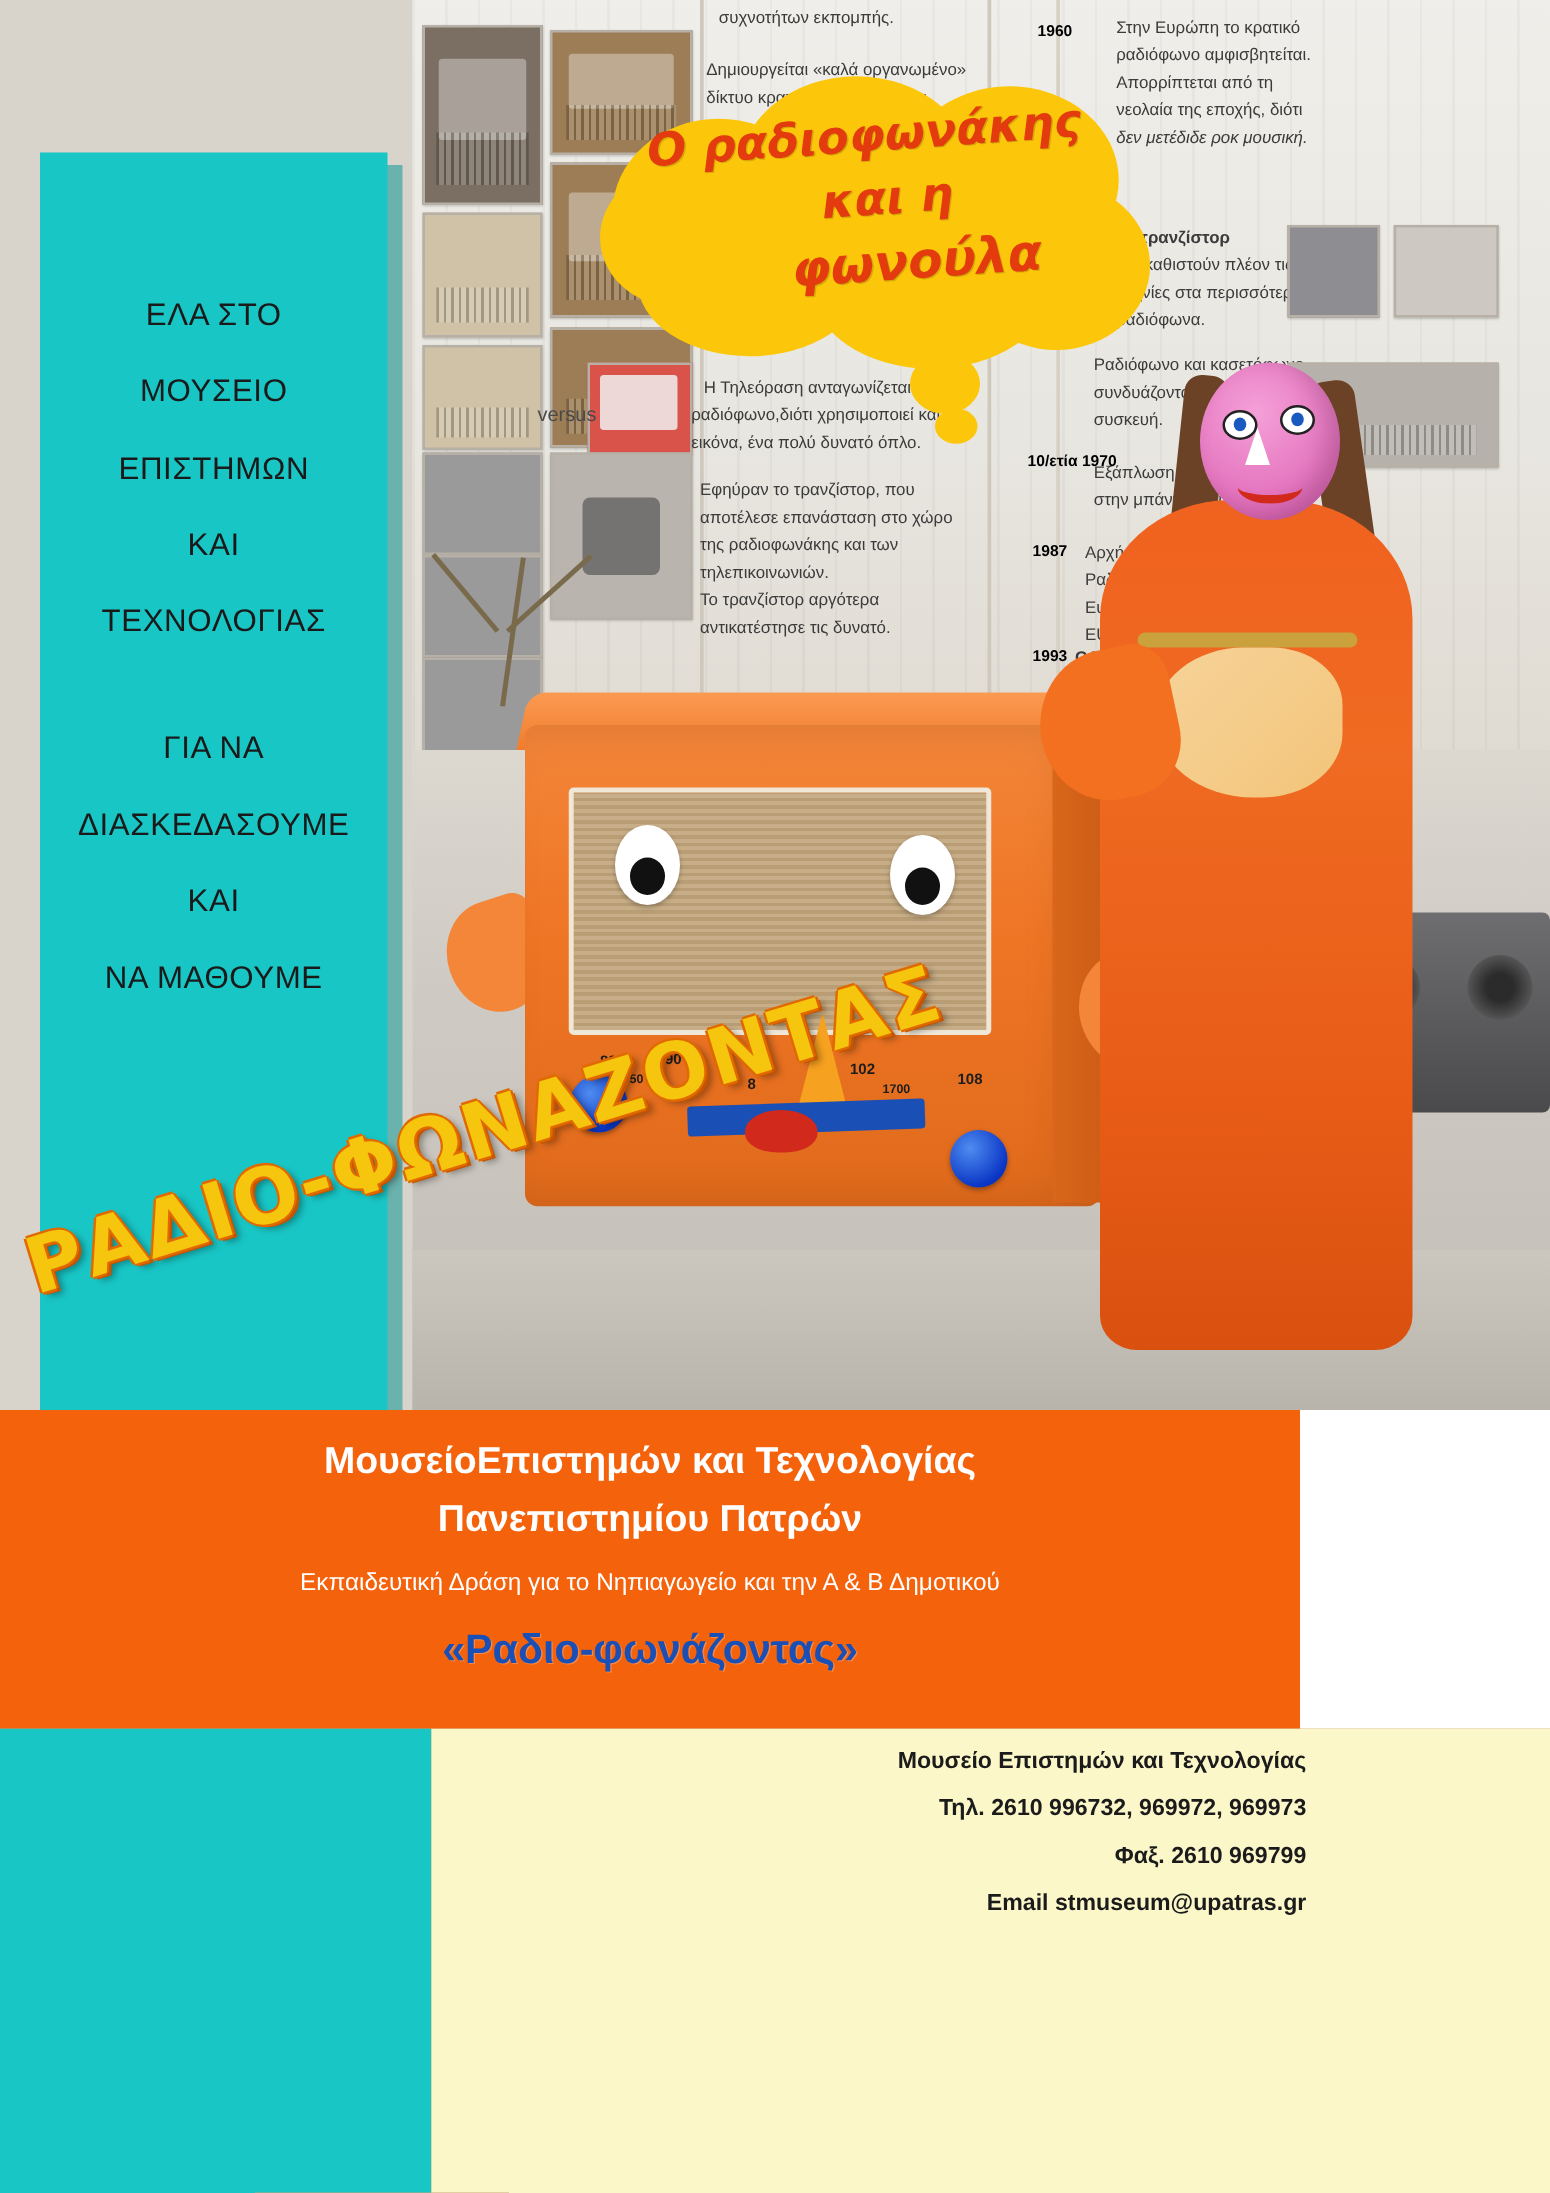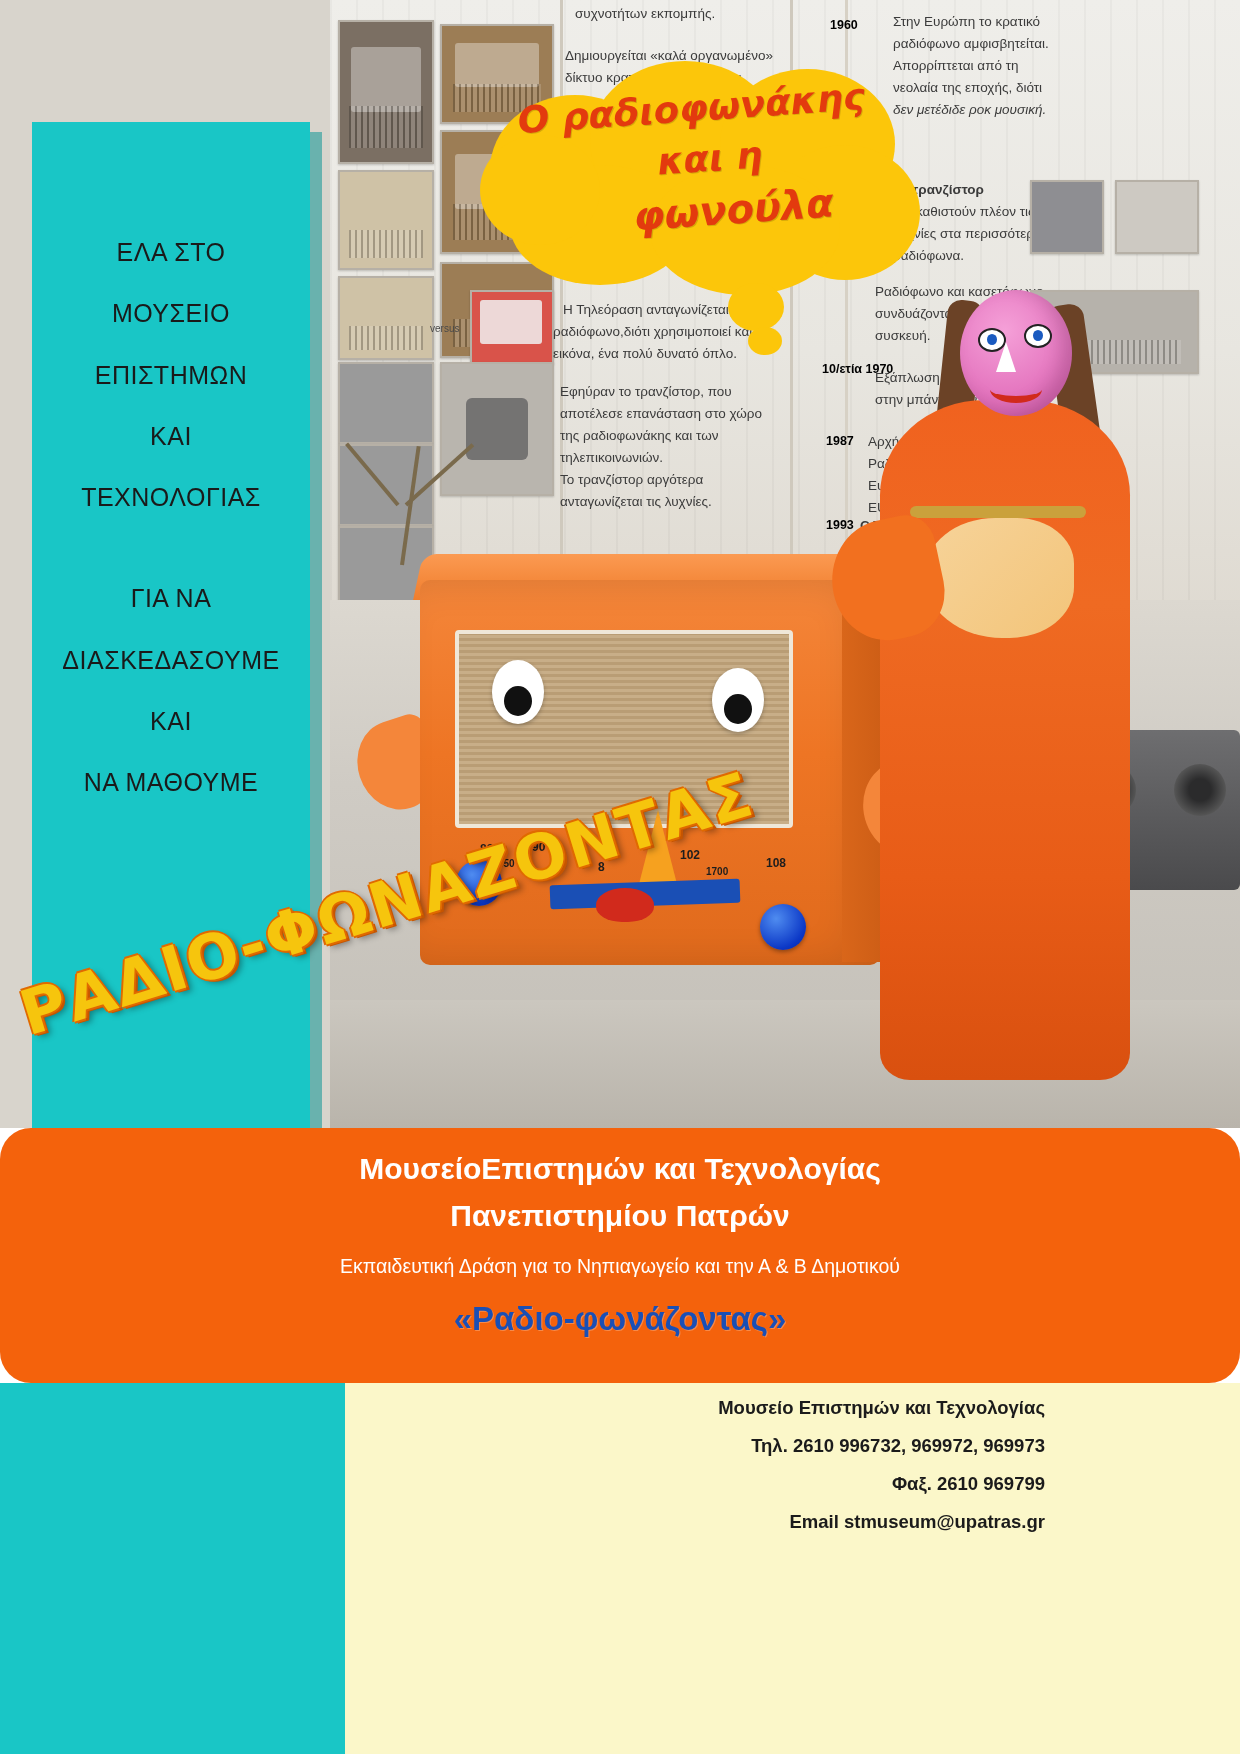--- a/index.html
+++ b/index.html
@@ -401,23 +401,22 @@
     text-shadow:
       2px 0 0 #e06a00, -2px 0 0 #e06a00, 0 2px 0 #e06a00, 0 -2px 0 #e06a00,
       3px 3px 0 #c75500, 5px 5px 6px rgba(0,0,0,0.35);
     white-space: nowrap;
   }
 
   
   .orange-band {
     position: absolute;
     left: 0; top: 1128px;
-    width: 1240px; height: 255px;
+    width: 1040px; height: 255px;
     background: #f4620c;
-    border-radius: 31px;
   }
   .band-title {
     text-align: center;
     color: #ffffff;
     font-weight: bold;
     font-size: 30px;
     padding-top: 18px;
     line-height: 1.55;
   }
   .band-sub {
@@ -491,21 +490,21 @@
   </div>
   <div class="thumb cream" style="left:338px; top:276px; width:92px; height:80px;">
     <div class="thumb-grill"></div>
   </div>
   <div class="thumb wood" style="left:440px; top:262px; width:110px; height:92px;">
     <div class="thumb-grill"></div>
   </div>
   <div class="thumb" style="left:470px; top:290px; width:80px; height:70px; background:#d9534a;">
     <div class="thumb-inner" style="background:rgba(240,240,240,0.85); left:10%; top:12%; width:78%; height:62%;"></div>
   </div>
-  <div class="poster-text" style="left:430px; top:322px; font-size:10px; color:#4a4a4a;">versus</div>
+  <div class="poster-text" style="left:430px; top:322px; font-size:16px; color:#4a4a4a;">versus</div>
 
   <div class="thumb photo" style="left:338px; top:362px; width:92px; height:78px;"></div>
   <div class="thumb photo" style="left:338px; top:444px; width:92px; height:78px;"></div>
   <div class="thumb photo" style="left:338px; top:526px; width:92px; height:78px;"></div>
   <div class="thumb photo" style="left:440px; top:362px; width:110px; height:130px; background:#b9b5ae;">
     <div class="thumb-inner" style="background:rgba(60,60,65,0.55); left:22%; top:26%; width:56%; height:48%; border-radius:6px;"></div>
   </div>
 
   <div class="poster-text" style="left:575px; top:4px;">συχνοτήτων εκπομπής.</div>
   <div class="poster-text" style="left:565px; top:46px;">Δημιουργείται «καλά οργανωμένο»</div>
@@ -513,21 +512,21 @@
 
   <div class="poster-text" style="left:563px; top:300px;">Η Τηλεόραση ανταγωνίζεται το</div>
   <div class="poster-text" style="left:553px; top:322px;">ραδιόφωνο,διότι χρησιμοποιεί και</div>
   <div class="poster-text" style="left:553px; top:344px;">εικόνα, ένα πολύ δυνατό όπλο.</div>
 
   <div class="poster-text" style="left:560px; top:382px;">Εφηύραν το τρανζίστορ, που</div>
   <div class="poster-text" style="left:560px; top:404px;">αποτέλεσε επανάσταση στο χώρο</div>
   <div class="poster-text" style="left:560px; top:426px;">της ραδιοφωνάκης και των</div>
   <div class="poster-text" style="left:560px; top:448px;">τηλεπικοινωνιών.</div>
   <div class="poster-text" style="left:560px; top:470px;">Το τρανζίστορ αργότερα</div>
-  <div class="poster-text" style="left:560px; top:492px;">ανταγωνίζεται τις λυχνίες.</div>
+  <div class="poster-text" style="left:560px; top:492px;">αντικατέστησε τις δυνατό.</div>
 
   <div class="poster-year" style="left:830px; top:18px;">1960</div>
   <div class="poster-text" style="left:893px; top:12px;">Στην Ευρώπη το κρατικό</div>
   <div class="poster-text" style="left:893px; top:34px;">ραδιόφωνο αμφισβητείται.</div>
   <div class="poster-text" style="left:893px; top:56px;">Απορρίπτεται από τη</div>
   <div class="poster-text" style="left:893px; top:78px;">νεολαία της εποχής, διότι</div>
   <div class="poster-text" style="left:893px; top:100px;font-style:italic;">δεν μετέδιδε ροκ μουσική.</div>
 
   <div class="poster-text" style="left:893px; top:180px; font-weight:bold;">Τα τρανζίστορ</div>
   <div class="poster-text" style="left:893px; top:202px;">αντικαθιστούν πλέον τις</div>

